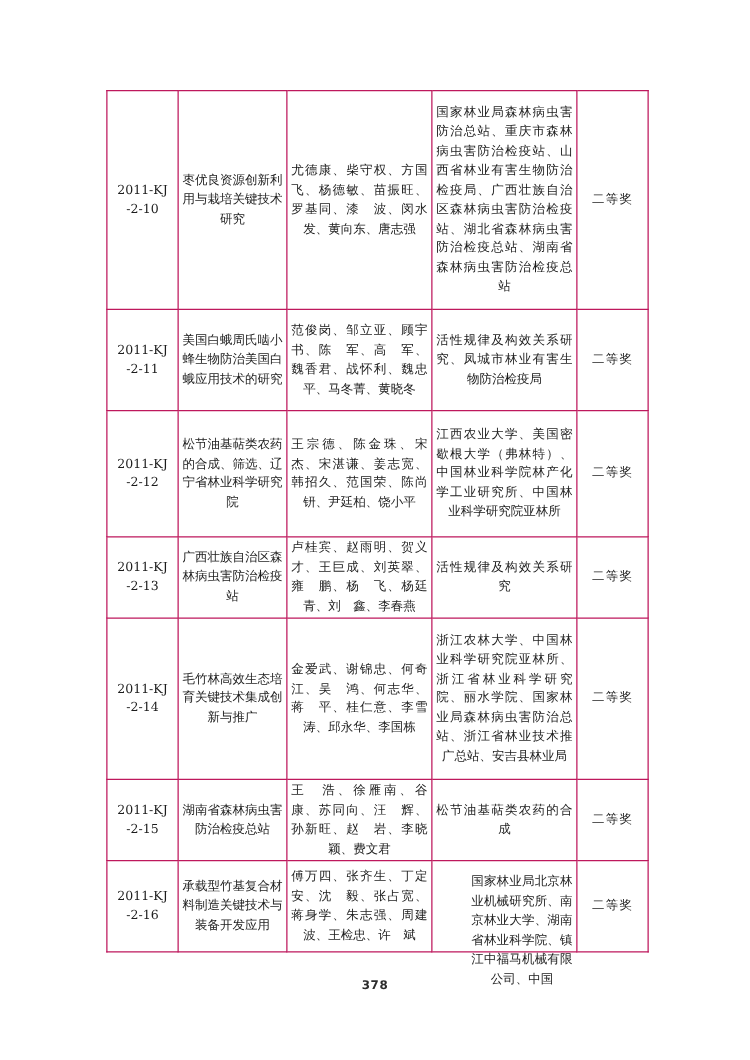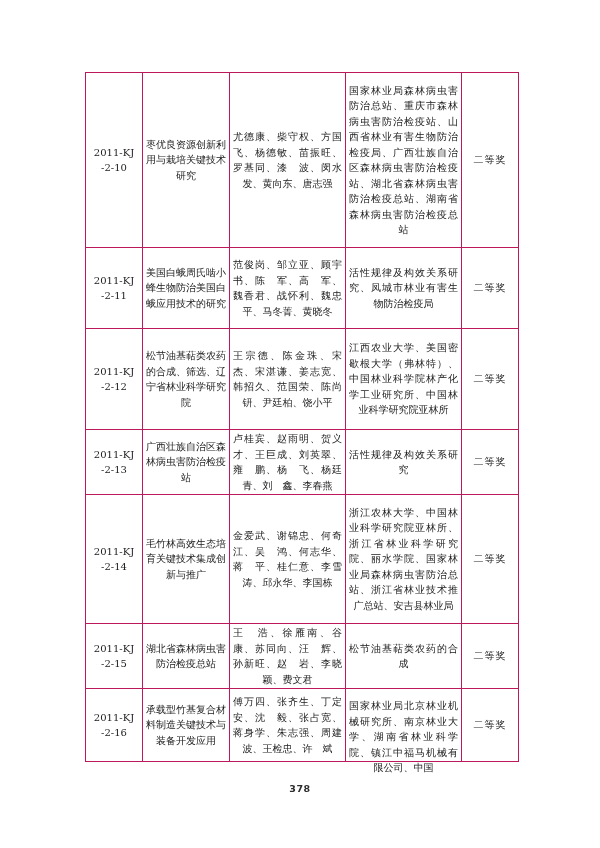--- a/index.html
+++ b/index.html
@@ -61,20 +61,21 @@
   tr.r3 td { height: 98px; }
   tr.r4 td { height: 62px; }
   tr.r5 td { height: 126px; }
   tr.r6 td { height: 62px; }
   tr.r7 td { height: 70px; }
 
   
   .clip-v {
     height: 54px;
     overflow: visible;
+    margin-left: 28px;
   }
   .pagenum {
     position: absolute;
     left: 0;
     right: 0;
     top: 783px;
     text-align: center;
     font-family: "DejaVu Sans", "Liberation Sans", sans-serif;
     font-size: 9.5px;
     font-weight: 600;
@@ -132,21 +133,21 @@
         <td class="code">2011-KJ
 -2-14</td>
         <td class="title">毛竹林高效生态培育关键技术集成创新与推广</td>
         <td class="people">金爱武、谢锦忠、何奇江、吴　鸿、何志华、蒋　平、桂仁意、李雪涛、邱永华、李国栋</td>
         <td class="orgs">浙江农林大学、中国林业科学研究院亚林所、浙江省林业科学研究院、丽水学院、国家林业局森林病虫害防治总站、浙江省林业技术推广总站、安吉县林业局</td>
         <td class="award">二等奖</td>
       </tr>
       <tr class="r6">
         <td class="code">2011-KJ
 -2-15</td>
-        <td class="title">湖北省森林病虫害防治检疫总站</td>
+        <td class="title">湖南省森林病虫害防治检疫总站</td>
         <td class="people">王　浩、徐雁南、谷康、苏同向、汪　辉、孙新旺、赵　岩、李晓颖、费文君</td>
         <td class="orgs">松节油基萜类农药的合成</td>
         <td class="award">二等奖</td>
       </tr>
       <tr class="r7">
         <td class="code">2011-KJ
 -2-16</td>
         <td class="title">承载型竹基复合材料制造关键技术与装备开发应用</td>
         <td class="people">傅万四、张齐生、丁定安、沈　毅、张占宽、蒋身学、朱志强、周建波、王检忠、许　斌</td>
         <td class="orgs">

